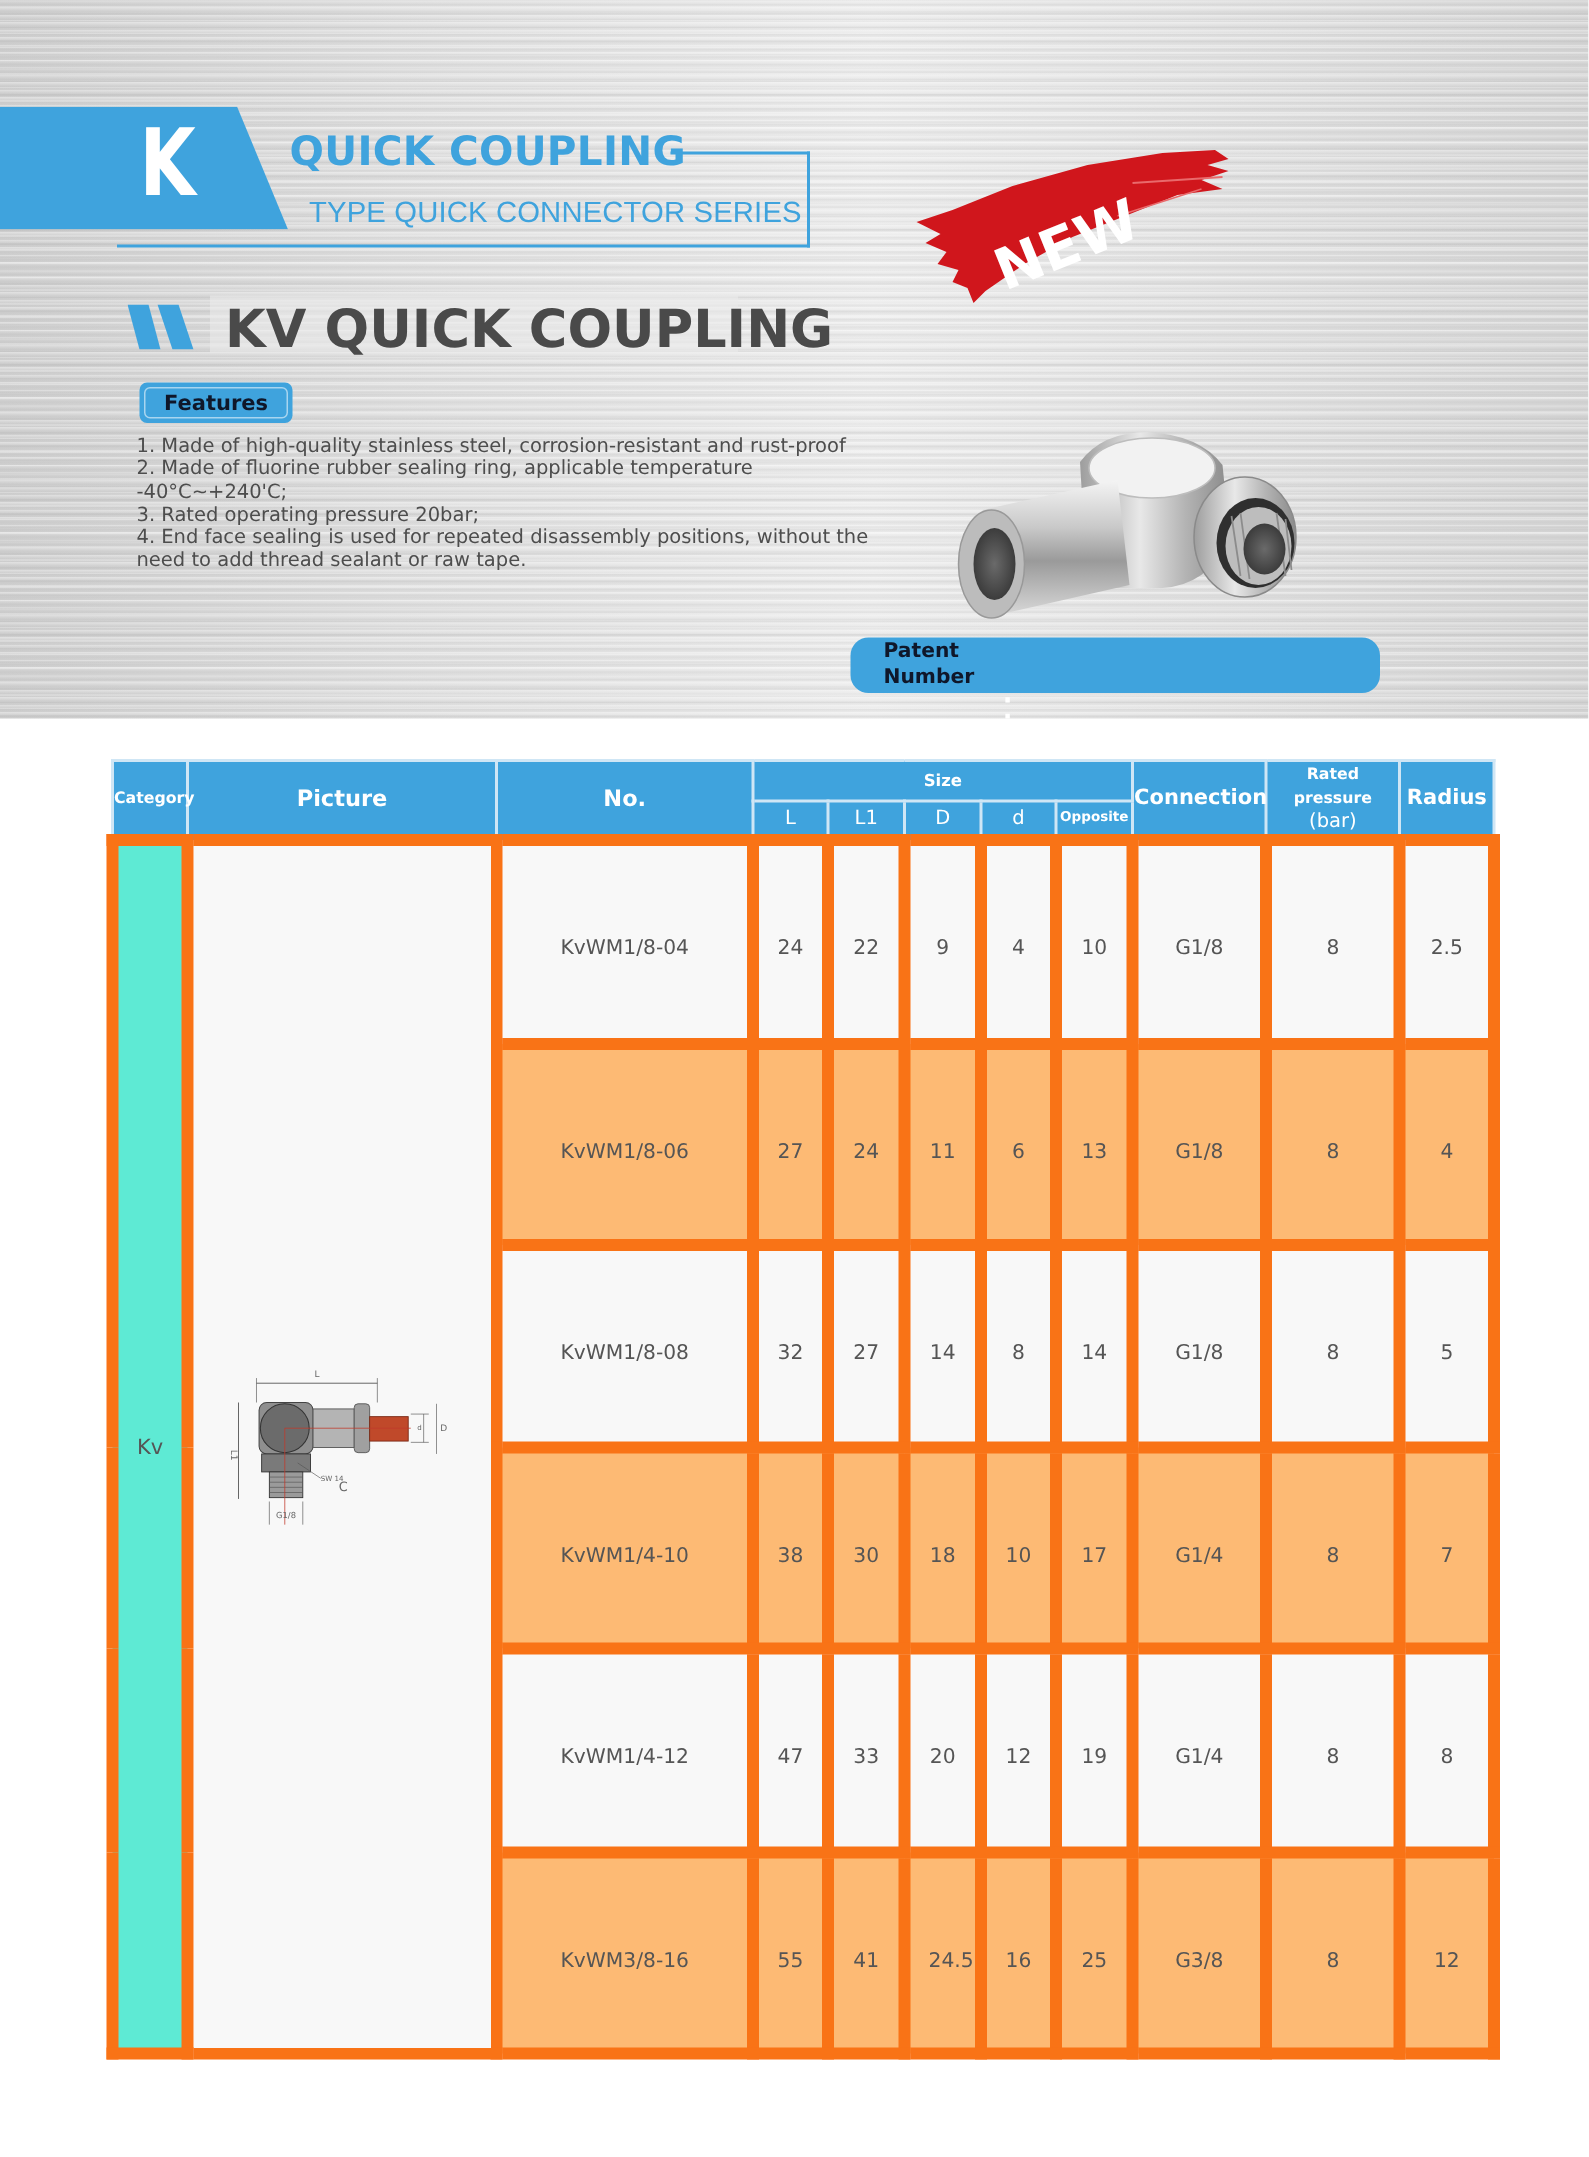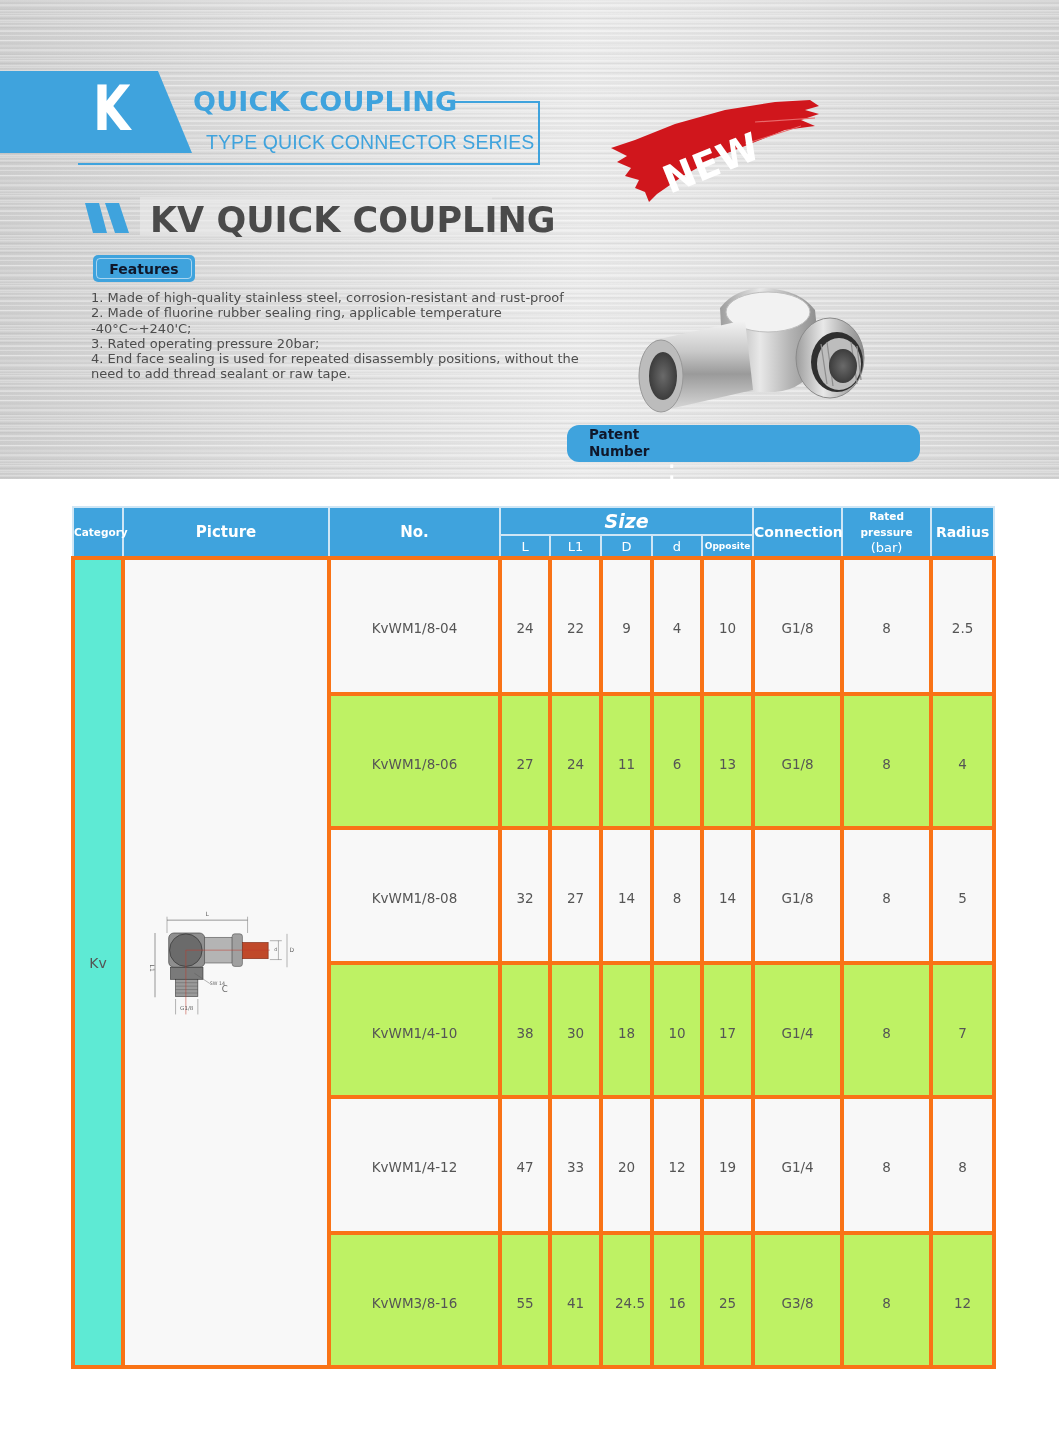--- a/index.html
+++ b/index.html
@@ -108,28 +108,28 @@
     position: absolute; left: 71px; top: 506px; width: 921px;
     border-collapse: collapse; table-layout: fixed;
     font-family: "DejaVu Sans", sans-serif;
   }
   .spec-table th {
     background: #3fa3dd; color: #fff; font-weight: bold; text-align: center;
     border: 2px solid #cfe6f5; padding: 0;
   }
   .spec-table th.sub { font-weight: normal; font-size: 13px; height: 19px; }
   .spec-table th.sub.small { font-weight: bold; font-size: 9px; }
-  .spec-table th.top-size { height: 20px; font-size: 19px; font-style: italic; }
+  .spec-table th.top-size { height: 20px; font-size: 11px; }
   .spec-table td {
-    border: 4px solid #f97316; text-align: center; color: #555; font-size: 13.5px; padding: 12px;
+    border: 8px solid #f97316; text-align: center; color: #555; font-size: 13.5px; padding: 12px;
     vertical-align: top;
   }
   .spec-table tr.row td.v { padding-top: 60px; }
   .spec-table tr.row.light td.v { background: #f8f8f8; }
-  .spec-table tr.row.dark td.v { background: #bef264; }
+  .spec-table tr.row.dark td.v { background: #fdba74; }
   .spec-table td.cat { background: #5eead4; vertical-align: middle; font-size: 14px; }
   .spec-table td.pic { background: #f8f8f8; vertical-align: middle; position: relative; }
   .spec-table tbody { border-bottom: 2px solid #c8c8c8; }
 </style>
 </head>
 <body>
 
 <div class="hero">
 
   <div class="k-frame"></div>

